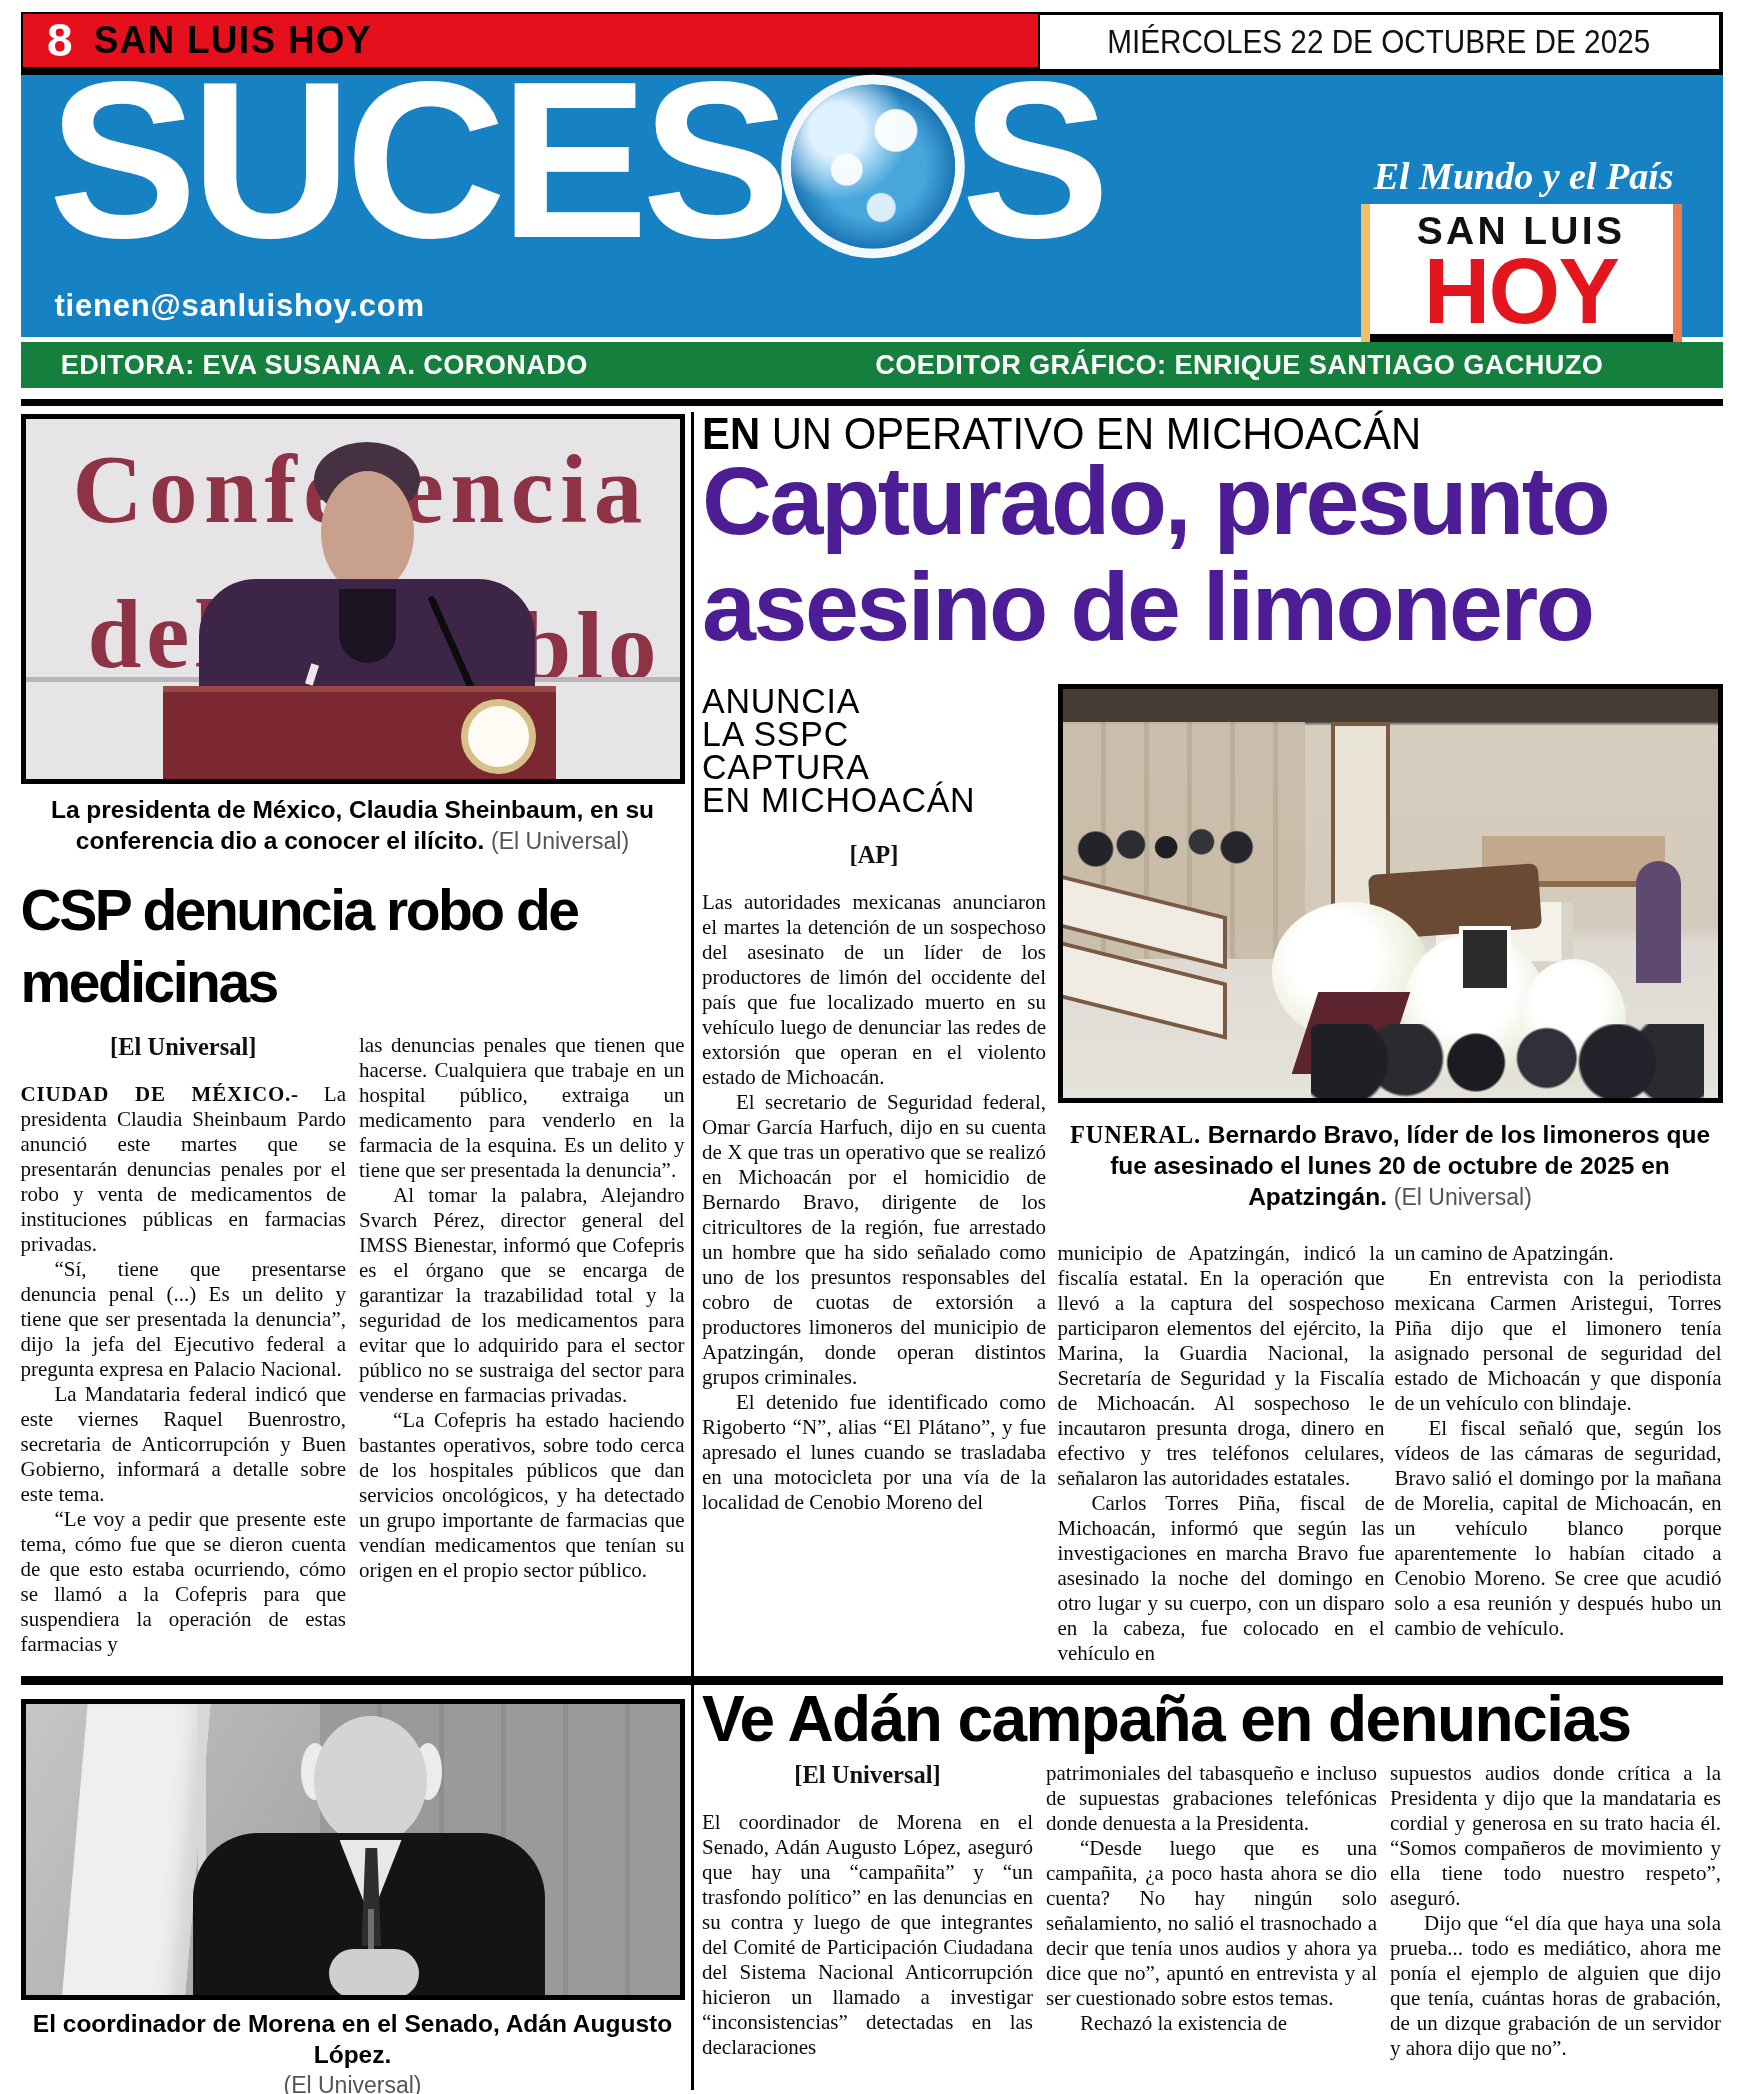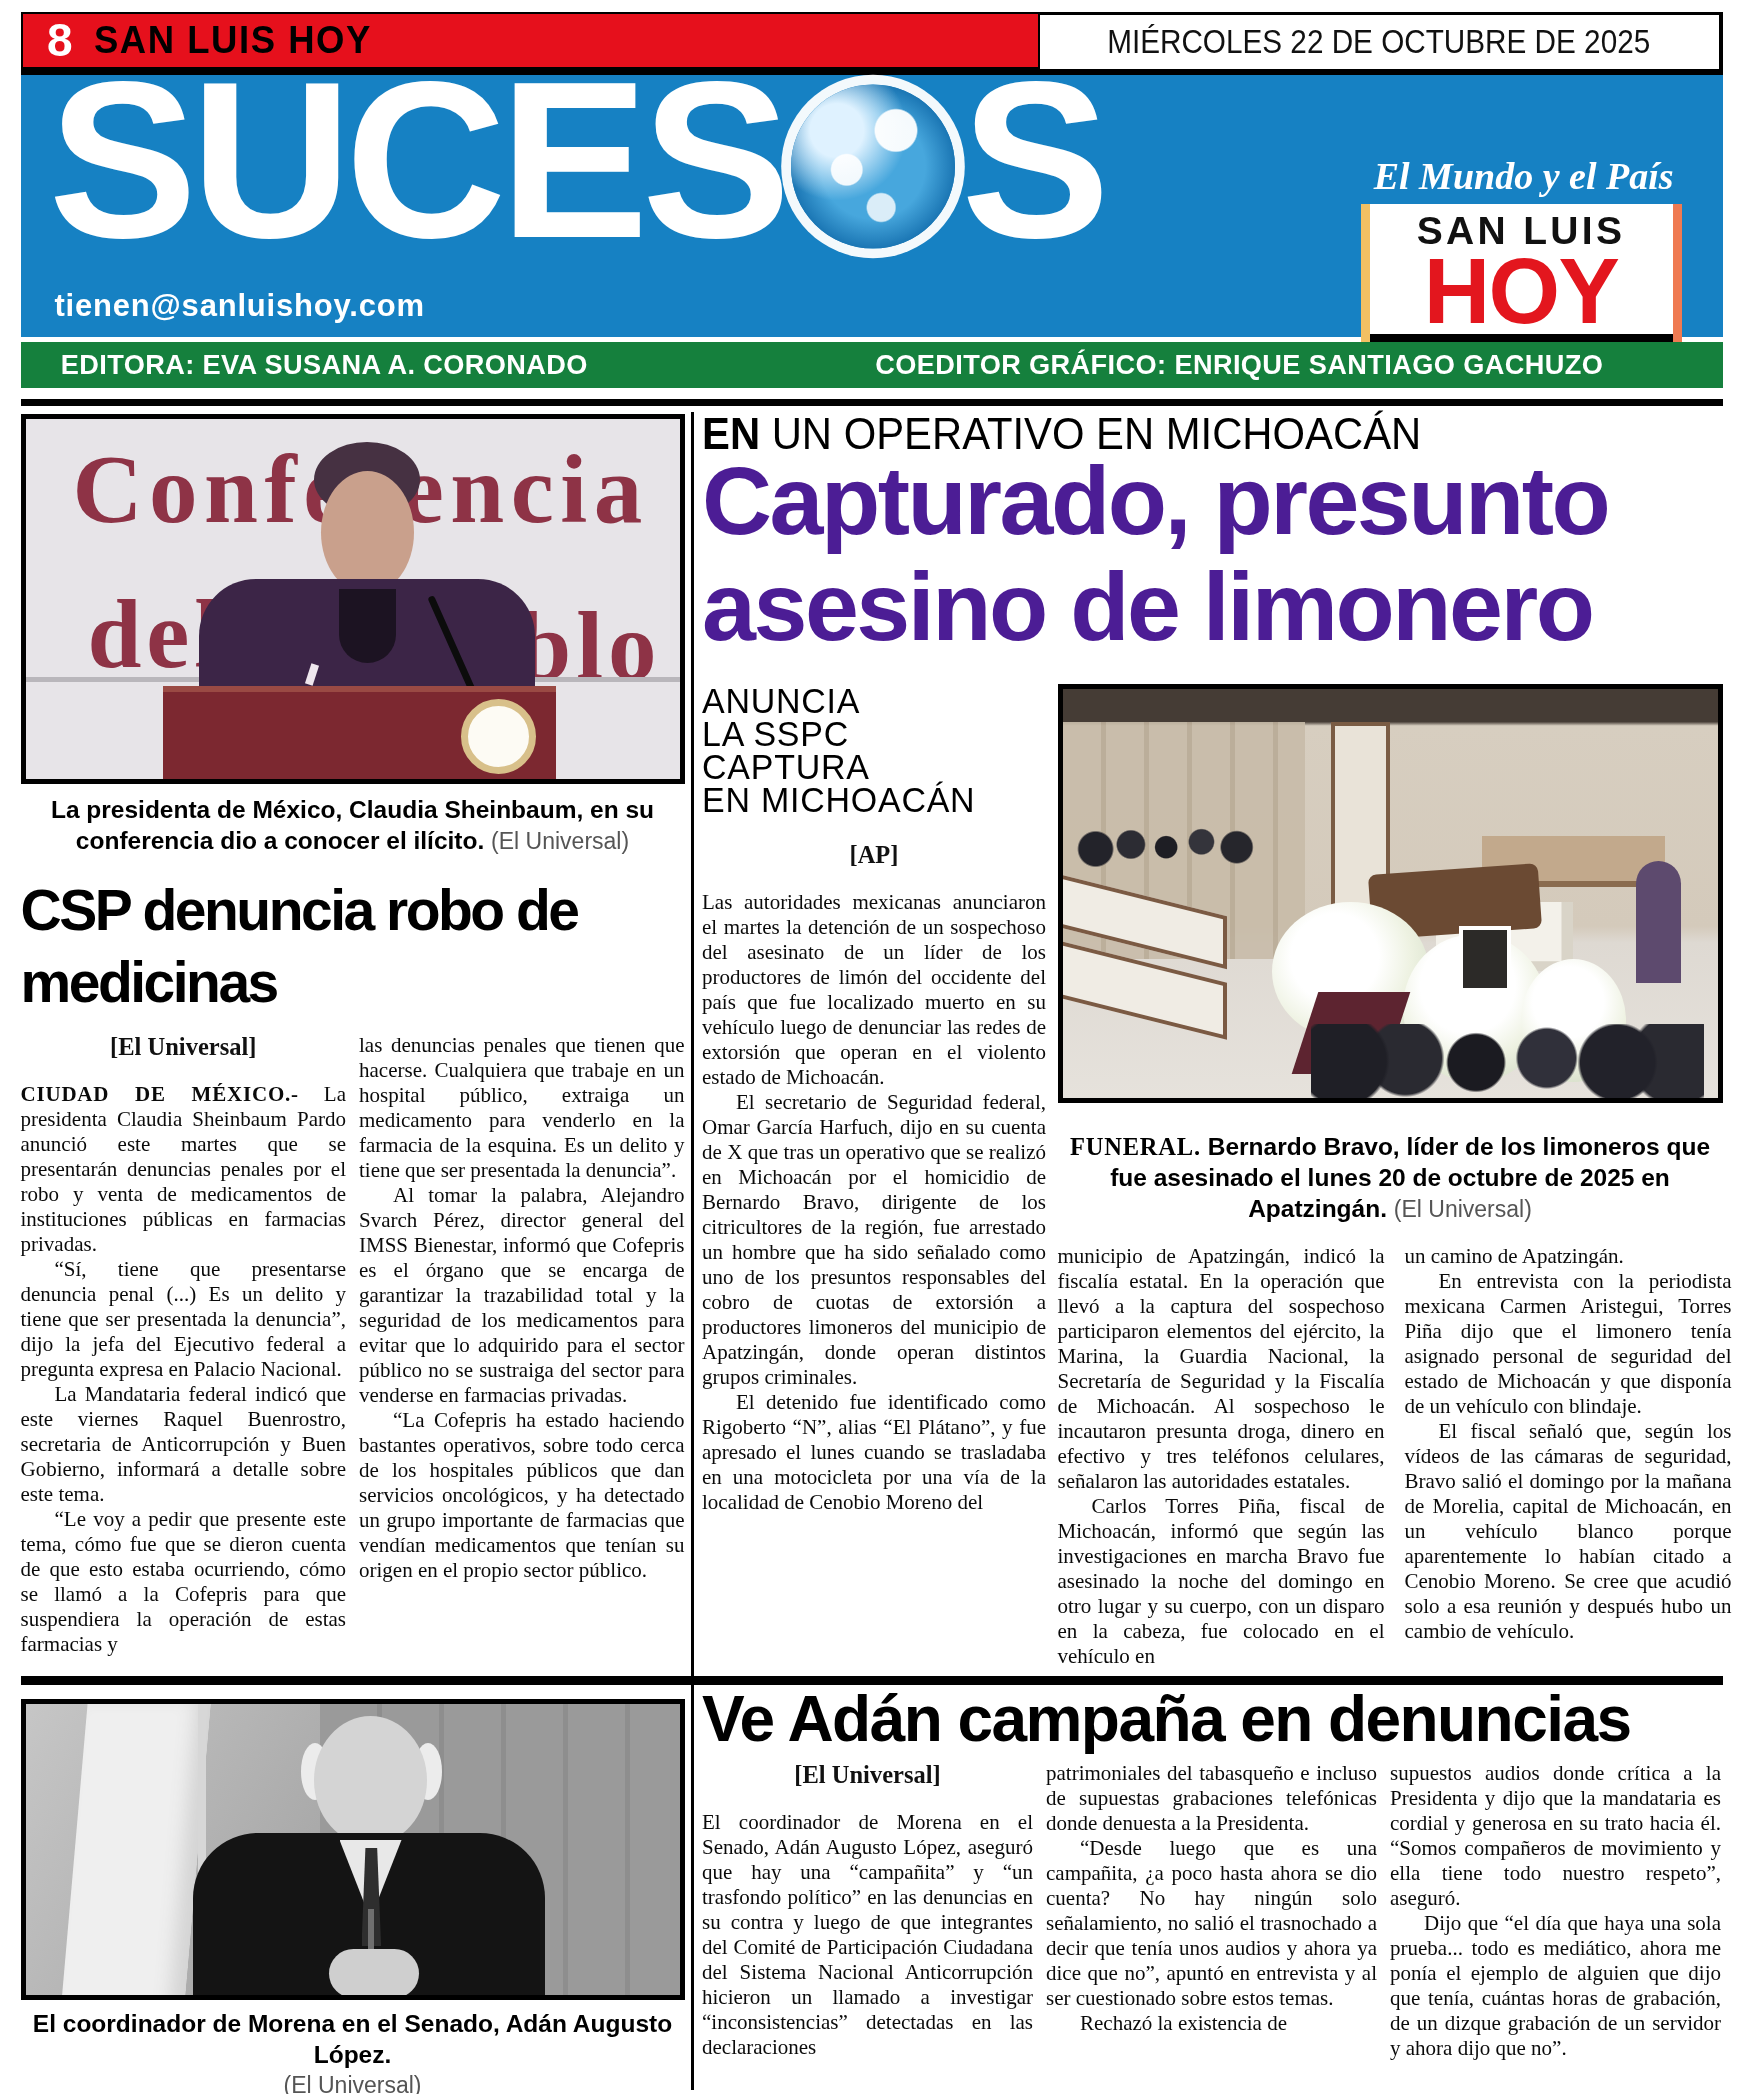--- a/index.html
+++ b/index.html
@@ -108,22 +108,22 @@
                  radial-gradient(circle at 46% 58%, #1e1e24 0 9%, transparent 10%),
                  radial-gradient(circle at 64% 52%, #34343b 0 9%, transparent 10%),
                  radial-gradient(circle at 82% 58%, #26262c 0 9%, transparent 10%);}
   .fun-crowdB{position:absolute;left:38%;top:82%;width:60%;height:18%;
       background:radial-gradient(circle at 8% 50%, #1f1f26 0 12%, transparent 13%),
                  radial-gradient(circle at 24% 46%, #2a2a31 0 12%, transparent 13%),
                  radial-gradient(circle at 42% 52%, #1b1b21 0 12%, transparent 13%),
                  radial-gradient(circle at 60% 46%, #30303a 0 12%, transparent 13%),
                  radial-gradient(circle at 78% 52%, #22222a 0 12%, transparent 13%),
                  radial-gradient(circle at 93% 48%, #2a2a31 0 12%, transparent 13%);}
-  .caption3{margin-top:28px;width:665px;}
-  .mcols2{margin-top:19px;display:flex;gap:20px;}
+  .caption3{margin-top:16px;width:665px;}
+  .mcols2{margin-top:28px;display:flex;gap:10px;}
   .mcol2,.mcol3{width:327px;flex:0 0 327px;}
   
   .midrule{position:absolute;left:20.5px;top:1676px;width:1702px;height:9px;background:#000;}
   .photo2{position:absolute;left:20.5px;top:1699px;width:664px;height:301px;
           background:linear-gradient(120deg,#c6c6c6 0%,#a3a3a3 55%,#8d8d8d 100%);}
   .adan-panel{position:absolute;right:0;top:0;width:55%;height:100%;
           background:repeating-linear-gradient(90deg,#9a9a9a 0 57px,#8e8e8e 57px 62px);}
   .adan-flag{position:absolute;left:47px;top:-8.2px;width:123px;height:120%;background:#efefef;transform:skewX(-5deg);
           box-shadow:inset -14.7px 0 18px #d4d4d4;}
   .adan-pole{position:absolute;left:172px;top:0;width:8.2px;height:100%;background:#d7d7d7;}

